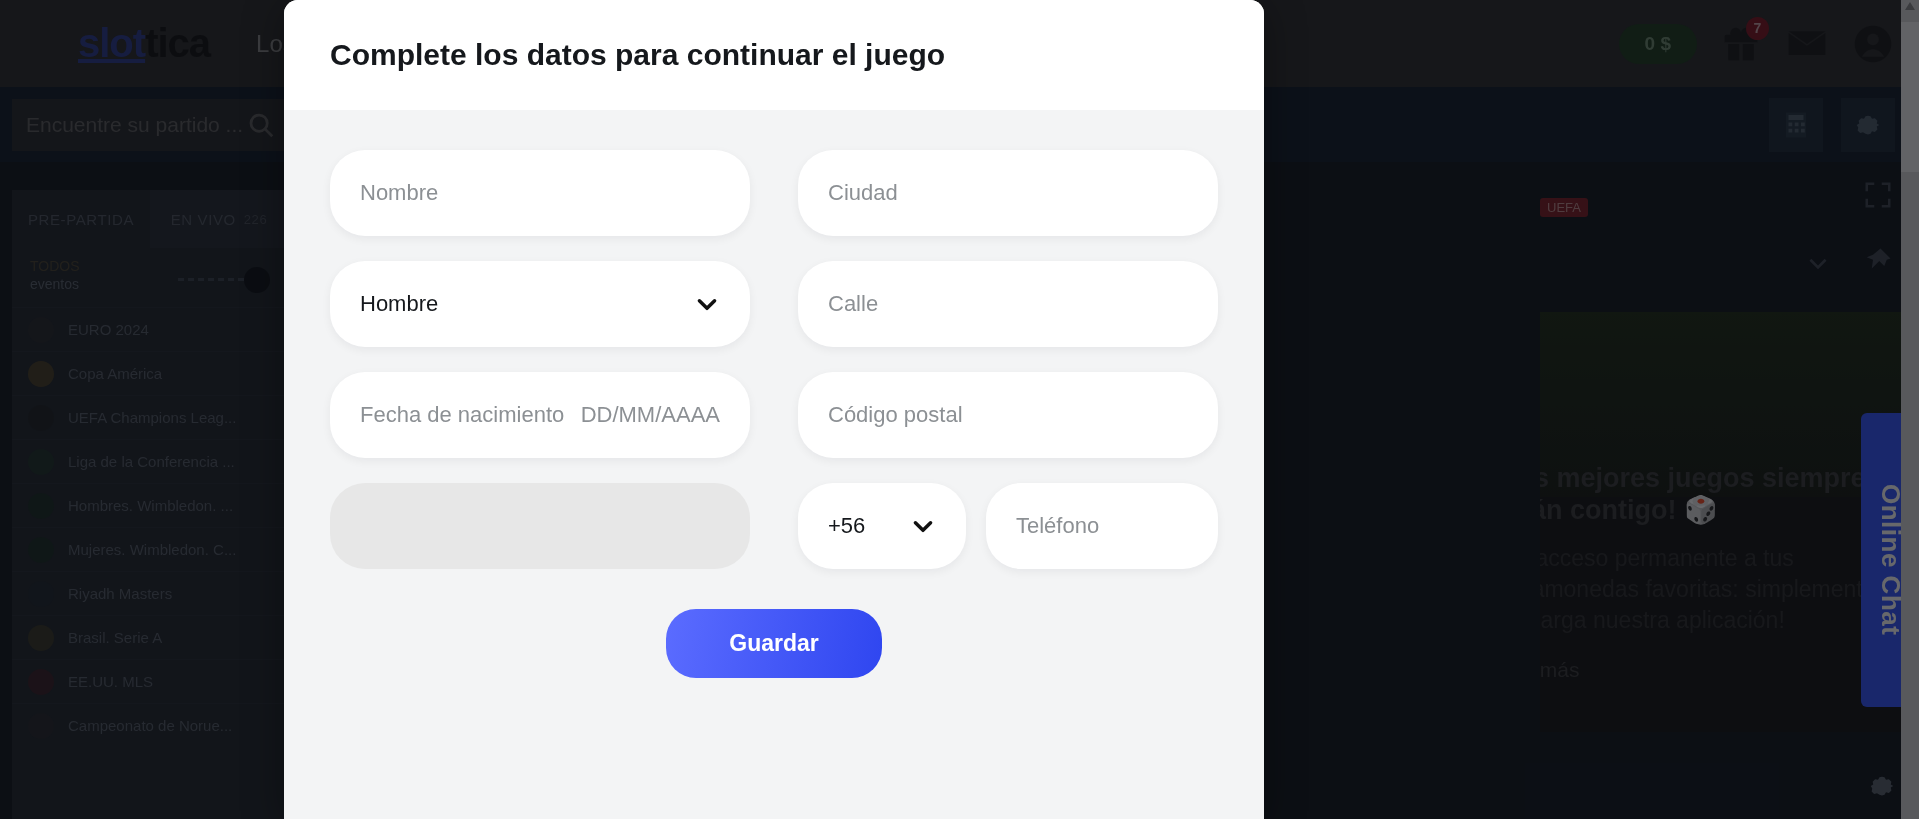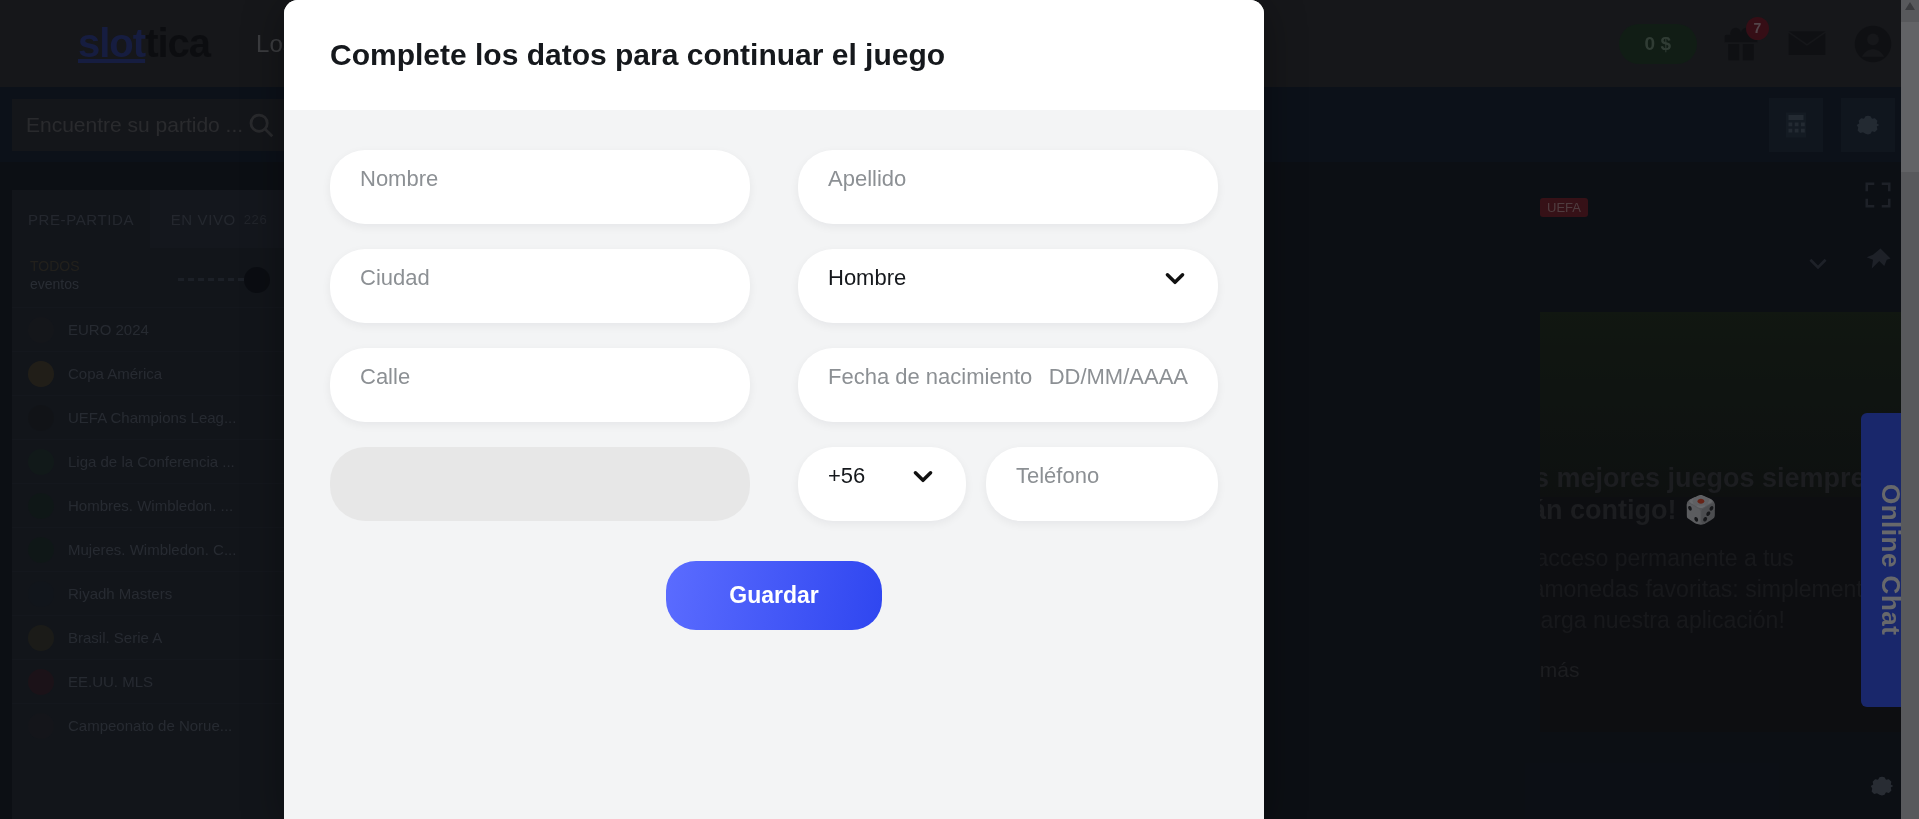--- a/index.html
+++ b/index.html
@@ -133,22 +133,22 @@
   }
   .modal-head {
     height: 110px; background: #fff; display: flex; align-items: center;
     padding: 0 0 0 46px;
   }
   .modal-title { font-size: 30px; font-weight: 700; color: #15181c; }
   .modal-body { padding: 40px 46px 0 46px; }
   .grid { display: grid; grid-template-columns: 1fr 1fr; column-gap: 48px; row-gap: 25px; }
 
   .field {
-    height: 74px; background: #fff; border-radius: 35px; display: flex;
-    padding: 16px 30px; box-shadow: 0 3px 10px rgba(20,24,32,.06);
+    height: 86px; background: #fff; border-radius: 35px; display: flex;
+    align-items: center; padding: 1px 30px; box-shadow: 0 3px 10px rgba(20,24,32,.06);
   }
   .field .ph { color: #8c9094; font-size: 22px; }
   .field .val { color: #15181c; font-size: 22px; }
   .field .hint { margin-left: auto; color: #8c9094; font-size: 22px; }
   .field .chev { margin-left: auto; display: flex; }
   .field .chev svg { width: 26px; height: 26px; stroke: #111; stroke-width: 3.2; fill: none; }
   .field.disabled { background: #e7e7e7; box-shadow: none; }
 
   .phone-row { display: flex; gap: 20px; }
   .phone-code { width: 168px; flex: none; }
@@ -342,23 +342,20 @@
     </div>
 
     <div class="modal-body">
       <div class="grid">
 
         <div class="field">
           <span class="ph">Nombre</span>
         </div>
 
 
-        <div class="field">
-          <span class="ph">Apellido</span>
-        </div>
 
         <div class="field">
           <span class="ph">Ciudad</span>
         </div>
 
         <div class="field">
           <span class="val">Hombre</span>
           <span class="chev">
             <svg viewBox="0 0 24 24" stroke-linecap="round" stroke-linejoin="round">
                 <path d="M5 9l7 7 7-7"></path>
@@ -368,20 +365,23 @@
 
         <div class="field">
           <span class="ph">Calle</span>
         </div>
 
         <div class="field">
           <span class="ph">Fecha de nacimiento</span>
           <span class="hint">DD/MM/AAAA</span>
         </div>
 
+        <div class="field">
+          <span class="ph">Código postal</span>
+        </div>
 
         <div class="field disabled"></div>
 
         <div class="phone-row">
           <div class="field phone-code">
             <span class="val">+56</span>
             <span class="chev">
               <svg viewBox="0 0 24 24" stroke-linecap="round" stroke-linejoin="round">
                   <path d="M5 9l7 7 7-7"></path>
                 </svg>

